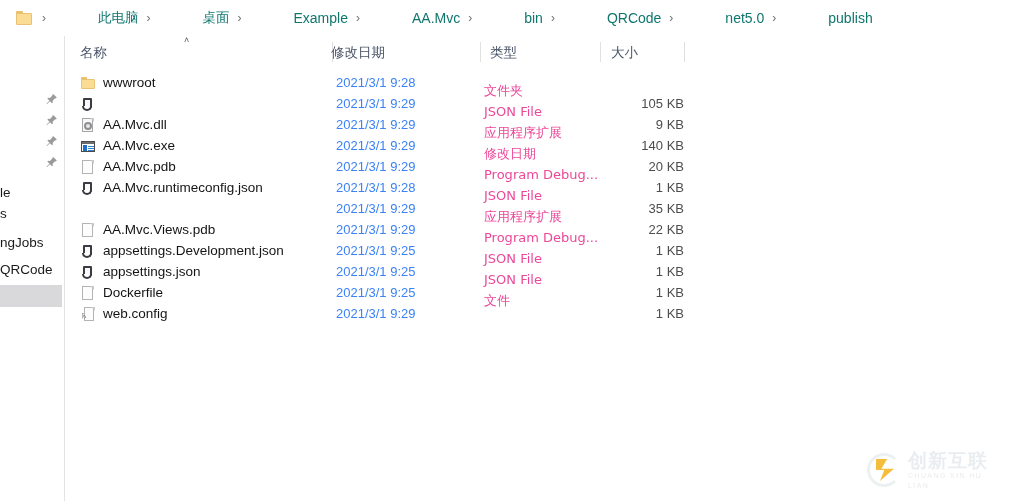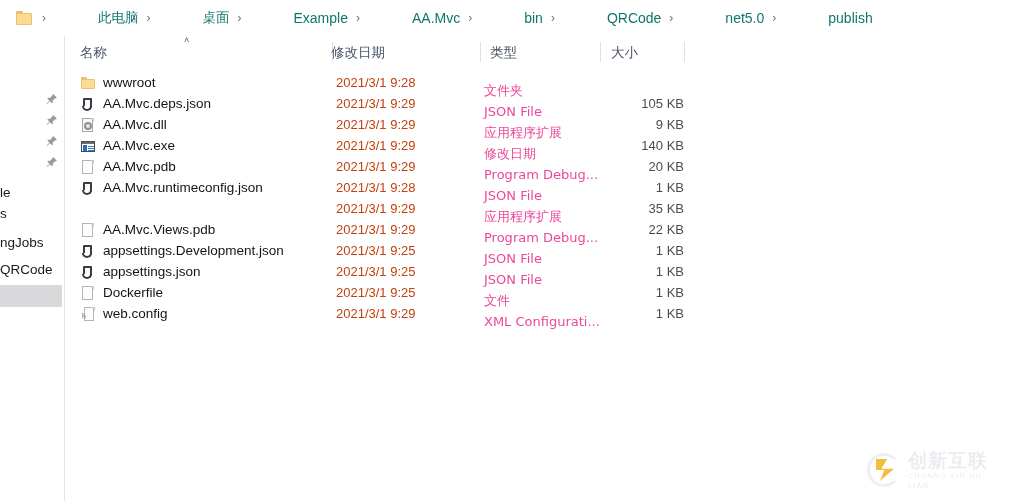--- a/index.html
+++ b/index.html
@@ -162,21 +162,21 @@
   .cell-name .label {
     margin-left: 7px;
     line-height: 21px;
     text-align: right;
   }
   .cell-date {
     position: absolute;
     left: 270px; top: 0;
     height: 21px; line-height: 21px;
     font-size: 13px;
-    color: #c2410c;
+    color: #3b82f6;
     white-space: nowrap;
   }
   .cell-type {
     position: absolute;
     left: 418px; top: 8px;
     height: 21px; line-height: 21px;
     font-size: 13px;
     color: #ec4899;
     white-space: nowrap;
     font-family: "DejaVu Sans", "Liberation Sans", sans-serif;
@@ -443,21 +443,20 @@
       <div class="cell-type">文件夹</div>
       <div class="cell-size"></div>
     </div>
 
     <div class="file-row">
       <div class="cell-name">
         <span class="ficon json">
             <span class="jbody"></span>
             <span class="jcurl"></span>
           </span>
-        <span class="label">AA.Mvc.deps.json</span>
       </div>
       <div class="cell-date">2021/3/1 9:29</div>
       <div class="cell-type">JSON File</div>
       <div class="cell-size">105 KB</div>
     </div>
 
     <div class="file-row">
       <div class="cell-name">
         <span class="ficon dll">
             <span class="page"></span>
@@ -576,21 +575,20 @@
     <div class="file-row">
       <div class="cell-name">
         <span class="ficon cfg">
             <span class="page"></span>
             <span class="fold"></span>
             <span class="wrench">♄</span>
           </span>
         <span class="label">web.config</span>
       </div>
       <div class="cell-date">2021/3/1 9:29</div>
-      <div class="cell-type">XML Configurati...</div>
       <div class="cell-size">1 KB</div>
     </div>
 
   </div>
 </div>
 
 <div id="watermark">
   <div id="watermark-mark">
     <div class="ring"></div>
     <div class="bolt"></div>

